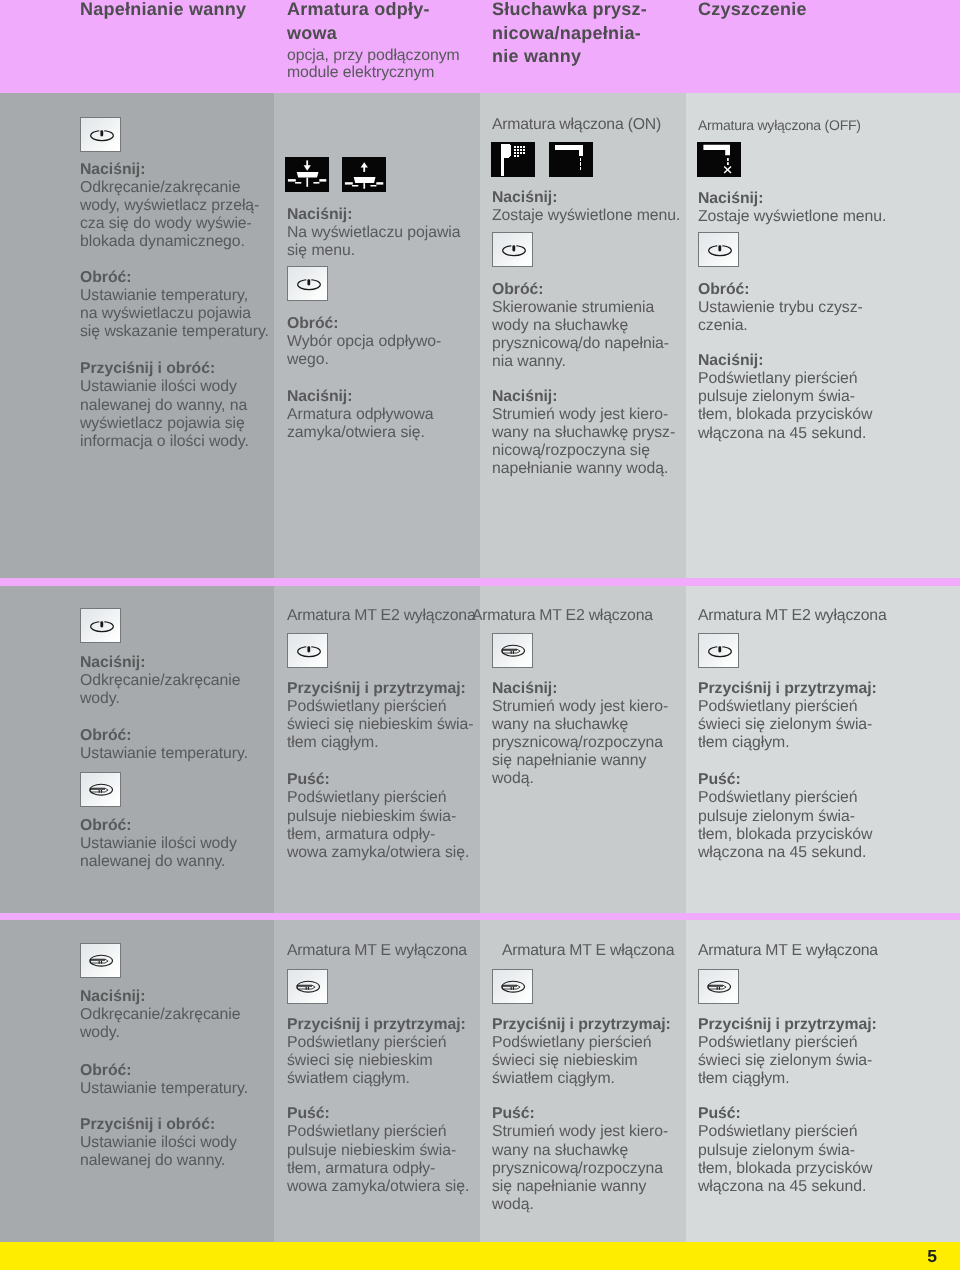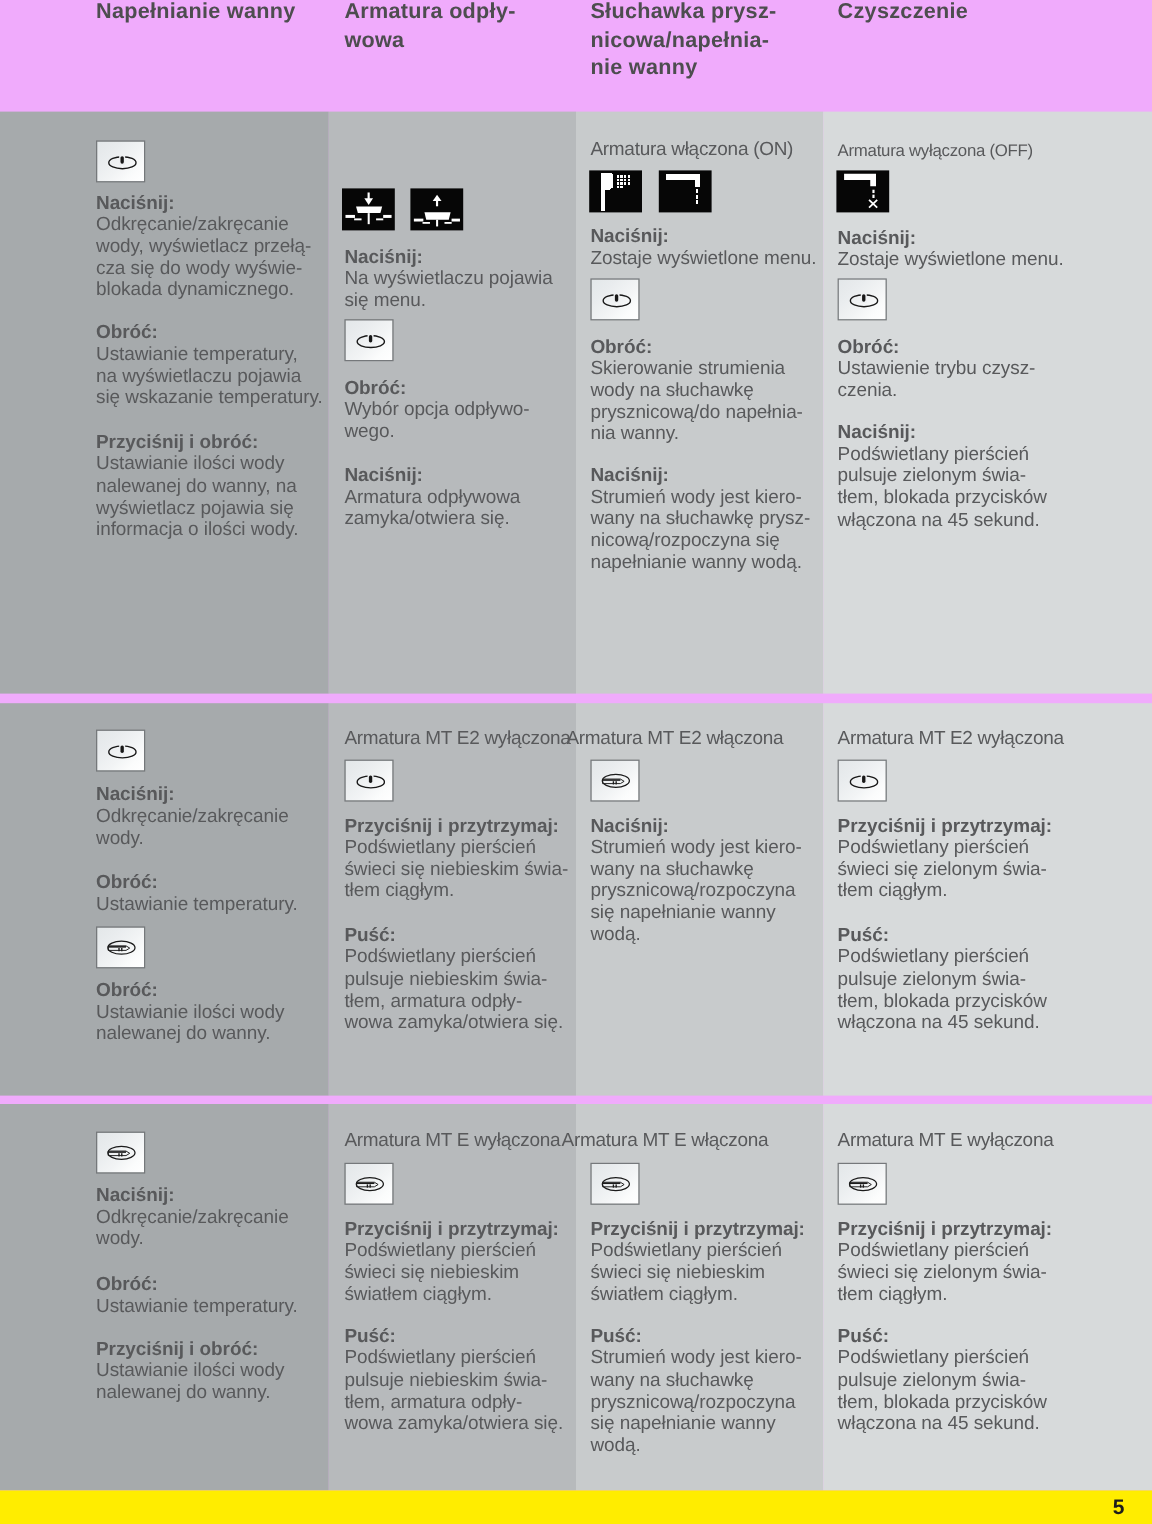--- a/index.html
+++ b/index.html
@@ -50,20 +50,21 @@
       <div class="band" style="left: 686px; width: 274px; top: 586px; height: 327px; background: rgb(215, 218, 219);"></div>
       <div class="band" style="left: 0px; width: 274px; top: 920px; height: 322px; background: rgb(166, 170, 172);"></div>
       <div class="band" style="left: 274px; width: 206px; top: 920px; height: 322px; background: rgb(183, 186, 188);"></div>
       <div class="band" style="left: 480px; width: 206px; top: 920px; height: 322px; background: rgb(200, 203, 204);"></div>
       <div class="band" style="left: 686px; width: 274px; top: 920px; height: 322px; background: rgb(215, 218, 219);"></div>
     </div>
   <div id="headers">
       <div class="hdr" style="left: 80px; top: -2px; width: 196px;">
         <p class="t">Napełnianie wanny</p>
       </div>
+      <p class="s" style="left: 287px; top: 46.5px;"><span>opcja, przy podłączonym</span><br><span>module elektrycznym</span></p>
       <div class="hdr" style="left: 287px; top: -2px; width: 196px;">
         <p class="t">Armatura odpły-
 wowa</p>
       </div>
       <div class="hdr" style="left: 492px; top: -2px; width: 196px;">
         <p class="t">Słuchawka prysz-
 nicowa/napełnia-
 nie wanny</p>
       </div>
       <div class="hdr" style="left: 698px; top: -2px; width: 200px;">
@@ -252,21 +253,21 @@
         <svg width="41" height="35" viewBox="0 0 41 35">
           <ellipse cx="20.2" cy="16.7" rx="11.3" ry="5.4" fill="none" stroke="#1b1b1b" stroke-width="1.05"></ellipse>
           <path d="M9.2 15.2 H24.0 L27.1 17.1 L24.0 19.0 H9.2 Z" fill="none" stroke="#1b1b1b" stroke-width="0.8"></path>
           <rect x="9.2" y="15.4" width="14.8" height="1.3" fill="#1b1b1b"></rect>
           <rect x="17.6" y="17.0" width="1.15" height="2.7" fill="#1b1b1b"></rect>
           <rect x="19.9" y="17.0" width="1.15" height="2.7" fill="#1b1b1b"></rect>
         </svg>
       </div>
       <p class="blk" style="position: absolute; left: 287px; top: 1015.7px; width: 196px; color: rgb(88, 89, 91); font-size: 15.8px; line-height: 18.1px; letter-spacing: -0.05px;"><span class="lbl">Przyciśnij i przytrzymaj:</span><br><span>Podświetlany pierścień</span><br><span>świeci się niebieskim</span><br><span>światłem ciągłym.</span></p>
       <p class="blk" style="position: absolute; left: 287px; top: 1105.4px; width: 196px; color: rgb(88, 89, 91); font-size: 15.8px; line-height: 18.1px; letter-spacing: -0.05px;"><span class="lbl">Puść:</span><br><span>Podświetlany pierścień</span><br><span>pulsuje niebieskim świa-</span><br><span>tłem, armatura odpły-</span><br><span>wowa zamyka/otwiera się.</span></p>
-      <p class="cap" style="position: absolute; left: 468px; top: 942.2px; width: 196px; color: rgb(88, 89, 91); font-size: 15.8px; line-height: 18.1px; letter-spacing: -0.22px;"><span>Armatura MT E włączona</span></p>
+      <p class="cap" style="position: absolute; left: 502px; top: 942.2px; width: 196px; color: rgb(88, 89, 91); font-size: 15.8px; line-height: 18.1px; letter-spacing: -0.22px;"><span>Armatura MT E włączona</span></p>
       <div class="key" style="left: 492px; top: 968.9px; width: 41px; height: 35px;">
         <svg width="41" height="35" viewBox="0 0 41 35">
           <ellipse cx="20.2" cy="16.7" rx="11.3" ry="5.4" fill="none" stroke="#1b1b1b" stroke-width="1.05"></ellipse>
           <path d="M9.2 15.2 H24.0 L27.1 17.1 L24.0 19.0 H9.2 Z" fill="none" stroke="#1b1b1b" stroke-width="0.8"></path>
           <rect x="9.2" y="15.4" width="14.8" height="1.3" fill="#1b1b1b"></rect>
           <rect x="17.6" y="17.0" width="1.15" height="2.7" fill="#1b1b1b"></rect>
           <rect x="19.9" y="17.0" width="1.15" height="2.7" fill="#1b1b1b"></rect>
         </svg>
       </div>
       <p class="blk" style="position: absolute; left: 492px; top: 1015.7px; width: 196px; color: rgb(88, 89, 91); font-size: 15.8px; line-height: 18.1px; letter-spacing: -0.05px;"><span class="lbl">Przyciśnij i przytrzymaj:</span><br><span>Podświetlany pierścień</span><br><span>świeci się niebieskim</span><br><span>światłem ciągłym.</span></p>

